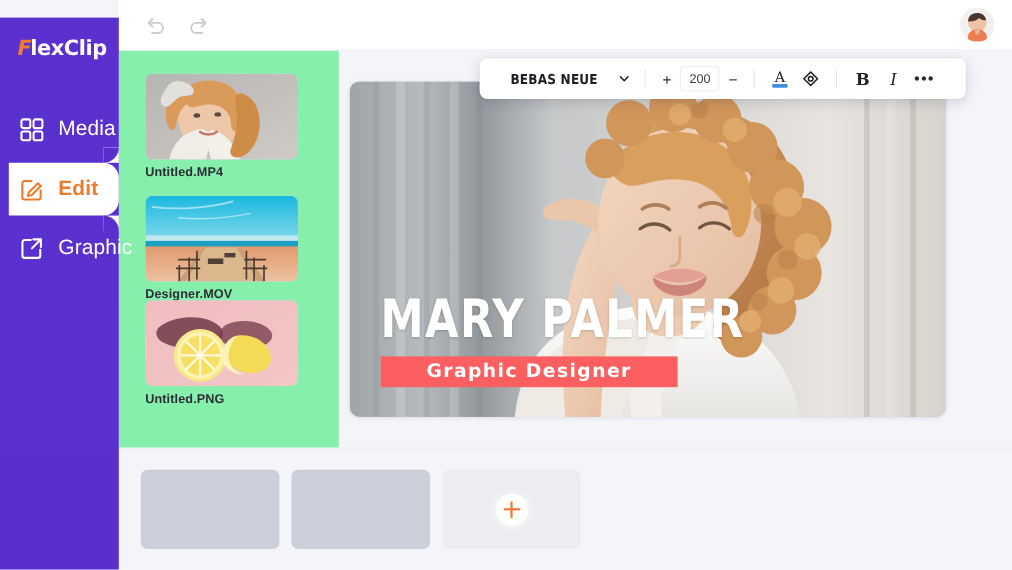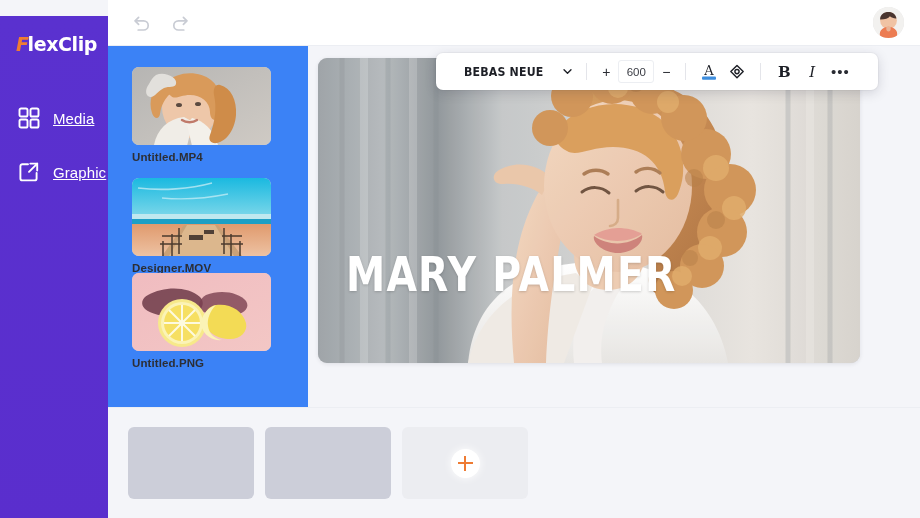--- a/index.html
+++ b/index.html
@@ -57,25 +57,24 @@
     position: relative;
     height: 48px;
     display: flex;
     align-items: center;
     padding-left: 18px;
     box-sizing: border-box;
     margin-bottom: 6px;
     cursor: pointer;
   }
   .nav-item .nav-label {
-    font-size: 15px;
+    font-size: 19px;
     color: #ffffff;
     margin-left: 13px;
     letter-spacing: .1px;
-    text-decoration: underline;
   }
   .nav-item .nav-ico { width: 22px; height: 22px; flex: 0 0 22px; display:block; }
   .nav-item.active {
     background: #ffffff;
     border-top-right-radius: 14px;
     border-bottom-right-radius: 14px;
     margin-left: 8px;
     padding-left: 10px;
     width: 100px;
   }
@@ -124,21 +123,21 @@
     overflow: hidden;
     box-shadow: 0 0 0 1px #ebebeb inset;
     cursor: pointer;
   }
 
   
   .media-panel {
     position: absolute;
     left: 108px; top: 45px;
     width: 200px; bottom: 110px;
-    background: #3b82f6;
+    background: #86efac;
     z-index: 5;
   }
   .media-item {
     position: absolute;
     left: 24px;
     width: 139px;
     cursor: pointer;
   }
   .media-thumb {
     width: 139px; height: 78px;
@@ -151,21 +150,21 @@
     margin-top: 6px;
     font-size: 11.5px;
     color: #2c2e35;
     font-weight: bold;
     letter-spacing: .1px;
   }
 
   
   .canvas-wrap {
     position: absolute;
-    left: 318px; top: 58px;
+    left: 318px; top: 74px;
     width: 542px; height: 305px;
     border-radius: 9px;
     overflow: hidden;
     background: #cfcfd2;
     box-shadow: 0 1px 4px rgba(30,30,50,.10);
     z-index: 4;
   }
   .canvas-img { position:absolute; inset:0; }
   .title-text {
     position: absolute;
@@ -327,20 +326,33 @@
       <div class="nav-item">
         <svg class="nav-ico" viewBox="0 0 22 22">
           <rect x="1.5" y="1.5" width="8" height="8" rx="1.6" fill="none" stroke="#ffffff" stroke-width="1.9"></rect>
           <rect x="12.5" y="1.5" width="8" height="8" rx="1.6" fill="none" stroke="#ffffff" stroke-width="1.9"></rect>
           <rect x="1.5" y="12.5" width="8" height="8" rx="1.6" fill="none" stroke="#ffffff" stroke-width="1.9"></rect>
           <rect x="12.5" y="12.5" width="8" height="8" rx="1.6" fill="none" stroke="#ffffff" stroke-width="1.9"></rect>
         </svg>
         <span class="nav-label">Media</span>
       </div>
 
+      <div class="nav-item active">
+        <span class="notch top">
+            <i></i>
+          </span>
+        <span class="notch bot">
+            <i></i>
+          </span>
+        <svg class="nav-ico" viewBox="0 0 22 22">
+          <path d="M19 12.2v6.2a2 2 0 0 1-2 2H4.3a2 2 0 0 1-2-2V5.6a2 2 0 0 1 2-2h6.3" fill="none" stroke="#ef7b2e" stroke-width="1.9" stroke-linecap="round"></path>
+          <path d="M8.1 13.9l8.4-8.4 2.6 2.6-8.4 8.4-3.3.7z" fill="none" stroke="#ef7b2e" stroke-width="1.9" stroke-linejoin="round"></path>
+        </svg>
+        <span class="nav-label">Edit</span>
+      </div>
 
       <div class="nav-item">
         <svg class="nav-ico" viewBox="0 0 22 22">
           <path d="M10 3.2H4.4a2 2 0 0 0-2 2v12.2a2 2 0 0 0 2 2h12.2a2 2 0 0 0 2-2V12" fill="none" stroke="#ffffff" stroke-width="1.9" stroke-linecap="round"></path>
           <path d="M12.3 2.6h6.9v6.9" fill="none" stroke="#ffffff" stroke-width="1.9" stroke-linecap="round" stroke-linejoin="round"></path>
           <path d="M19.2 2.6l-8.2 8.2" fill="none" stroke="#ffffff" stroke-width="1.9" stroke-linecap="round"></path>
         </svg>
         <span class="nav-label">Graphic</span>
       </div>
 
@@ -542,36 +554,39 @@
       <path d="M318 133c8-6 19-6 27 1" stroke="#6a4c38" stroke-width="3" fill="none" stroke-linecap="round"></path>
       <path d="M300 142v18c0 5-4 8-8 8" stroke="#d4a882" stroke-width="2.6" fill="none" stroke-linecap="round"></path>
       <path d="M276 178c14 10 34 10 48-1 2 8-10 18-24 18s-26-10-24-17z" fill="#cc7d74"></path>
       <path d="M276 177c14 8 34 8 48-1-6-4-16-6-24-6s-18 3-24 7z" fill="#e39a90"></path>
 
       <rect width="542" height="305" fill="#ffffff" opacity=".05"></rect>
     </svg>
 
     <div class="title-text">MARY PALMER</div>
 
+    <div class="subtitle-band">
+      <span class="subtitle-text">Graphic Designer</span>
+    </div>
   </div>
 
   <div class="text-toolbar">
 
     <div class="tt-font">
       <span class="tt-font-name">BEBAS NEUE</span>
       <svg width="11" height="11" viewBox="0 0 12 12" style="margin-left:8px">
         <path d="M2.2 4.2L6 8l3.8-3.8" fill="none" stroke="#1d1f26" stroke-width="1.5" stroke-linecap="round" stroke-linejoin="round"></path>
       </svg>
     </div>
 
     <span class="sep"></span>
 
     <div class="tt-step">
       <div class="tt-btn">+</div>
-      <div class="tt-size">600</div>
+      <div class="tt-size">200</div>
       <div class="tt-btn">−</div>
     </div>
 
     <span class="sep"></span>
 
     <div class="tt-ico">
       <svg width="20" height="21" viewBox="0 0 20 21">
         <text x="10" y="13.5" text-anchor="middle" font-family="DejaVu Serif, serif" font-size="13" fill="#1d1f26">A</text>
         <rect x="3" y="15.4" width="14" height="3.4" rx="1" fill="#3e8ede"></rect>
       </svg>

